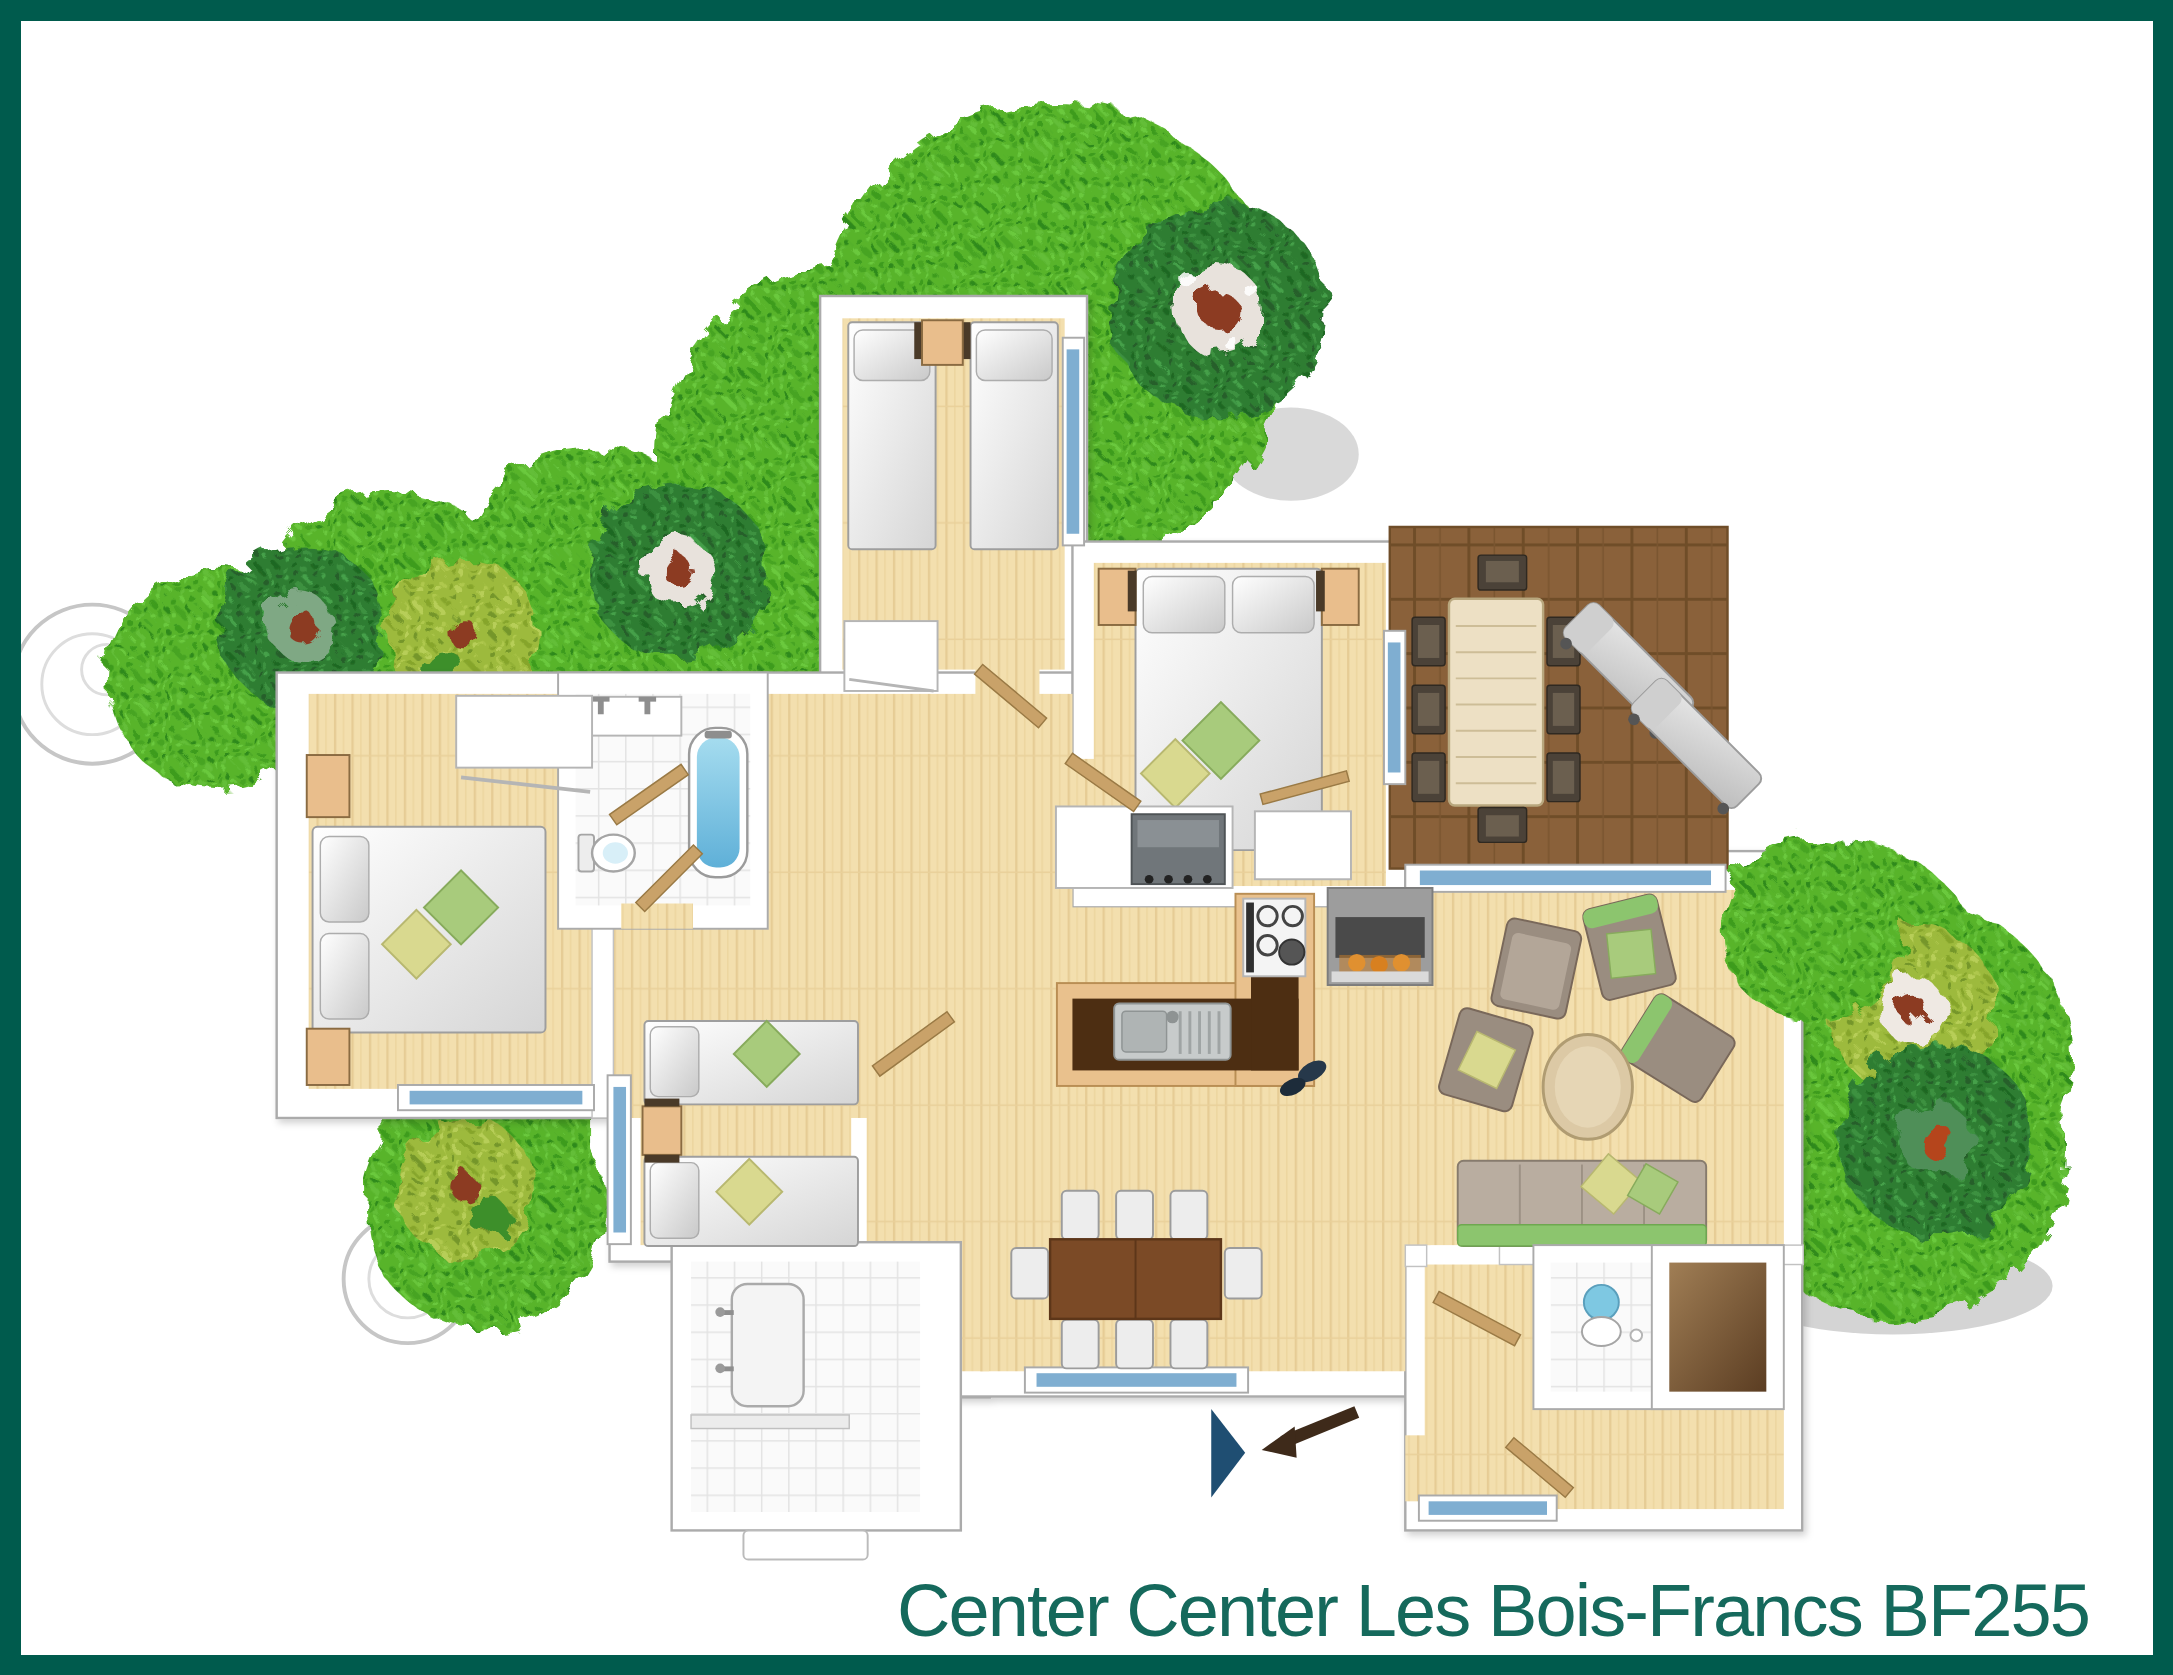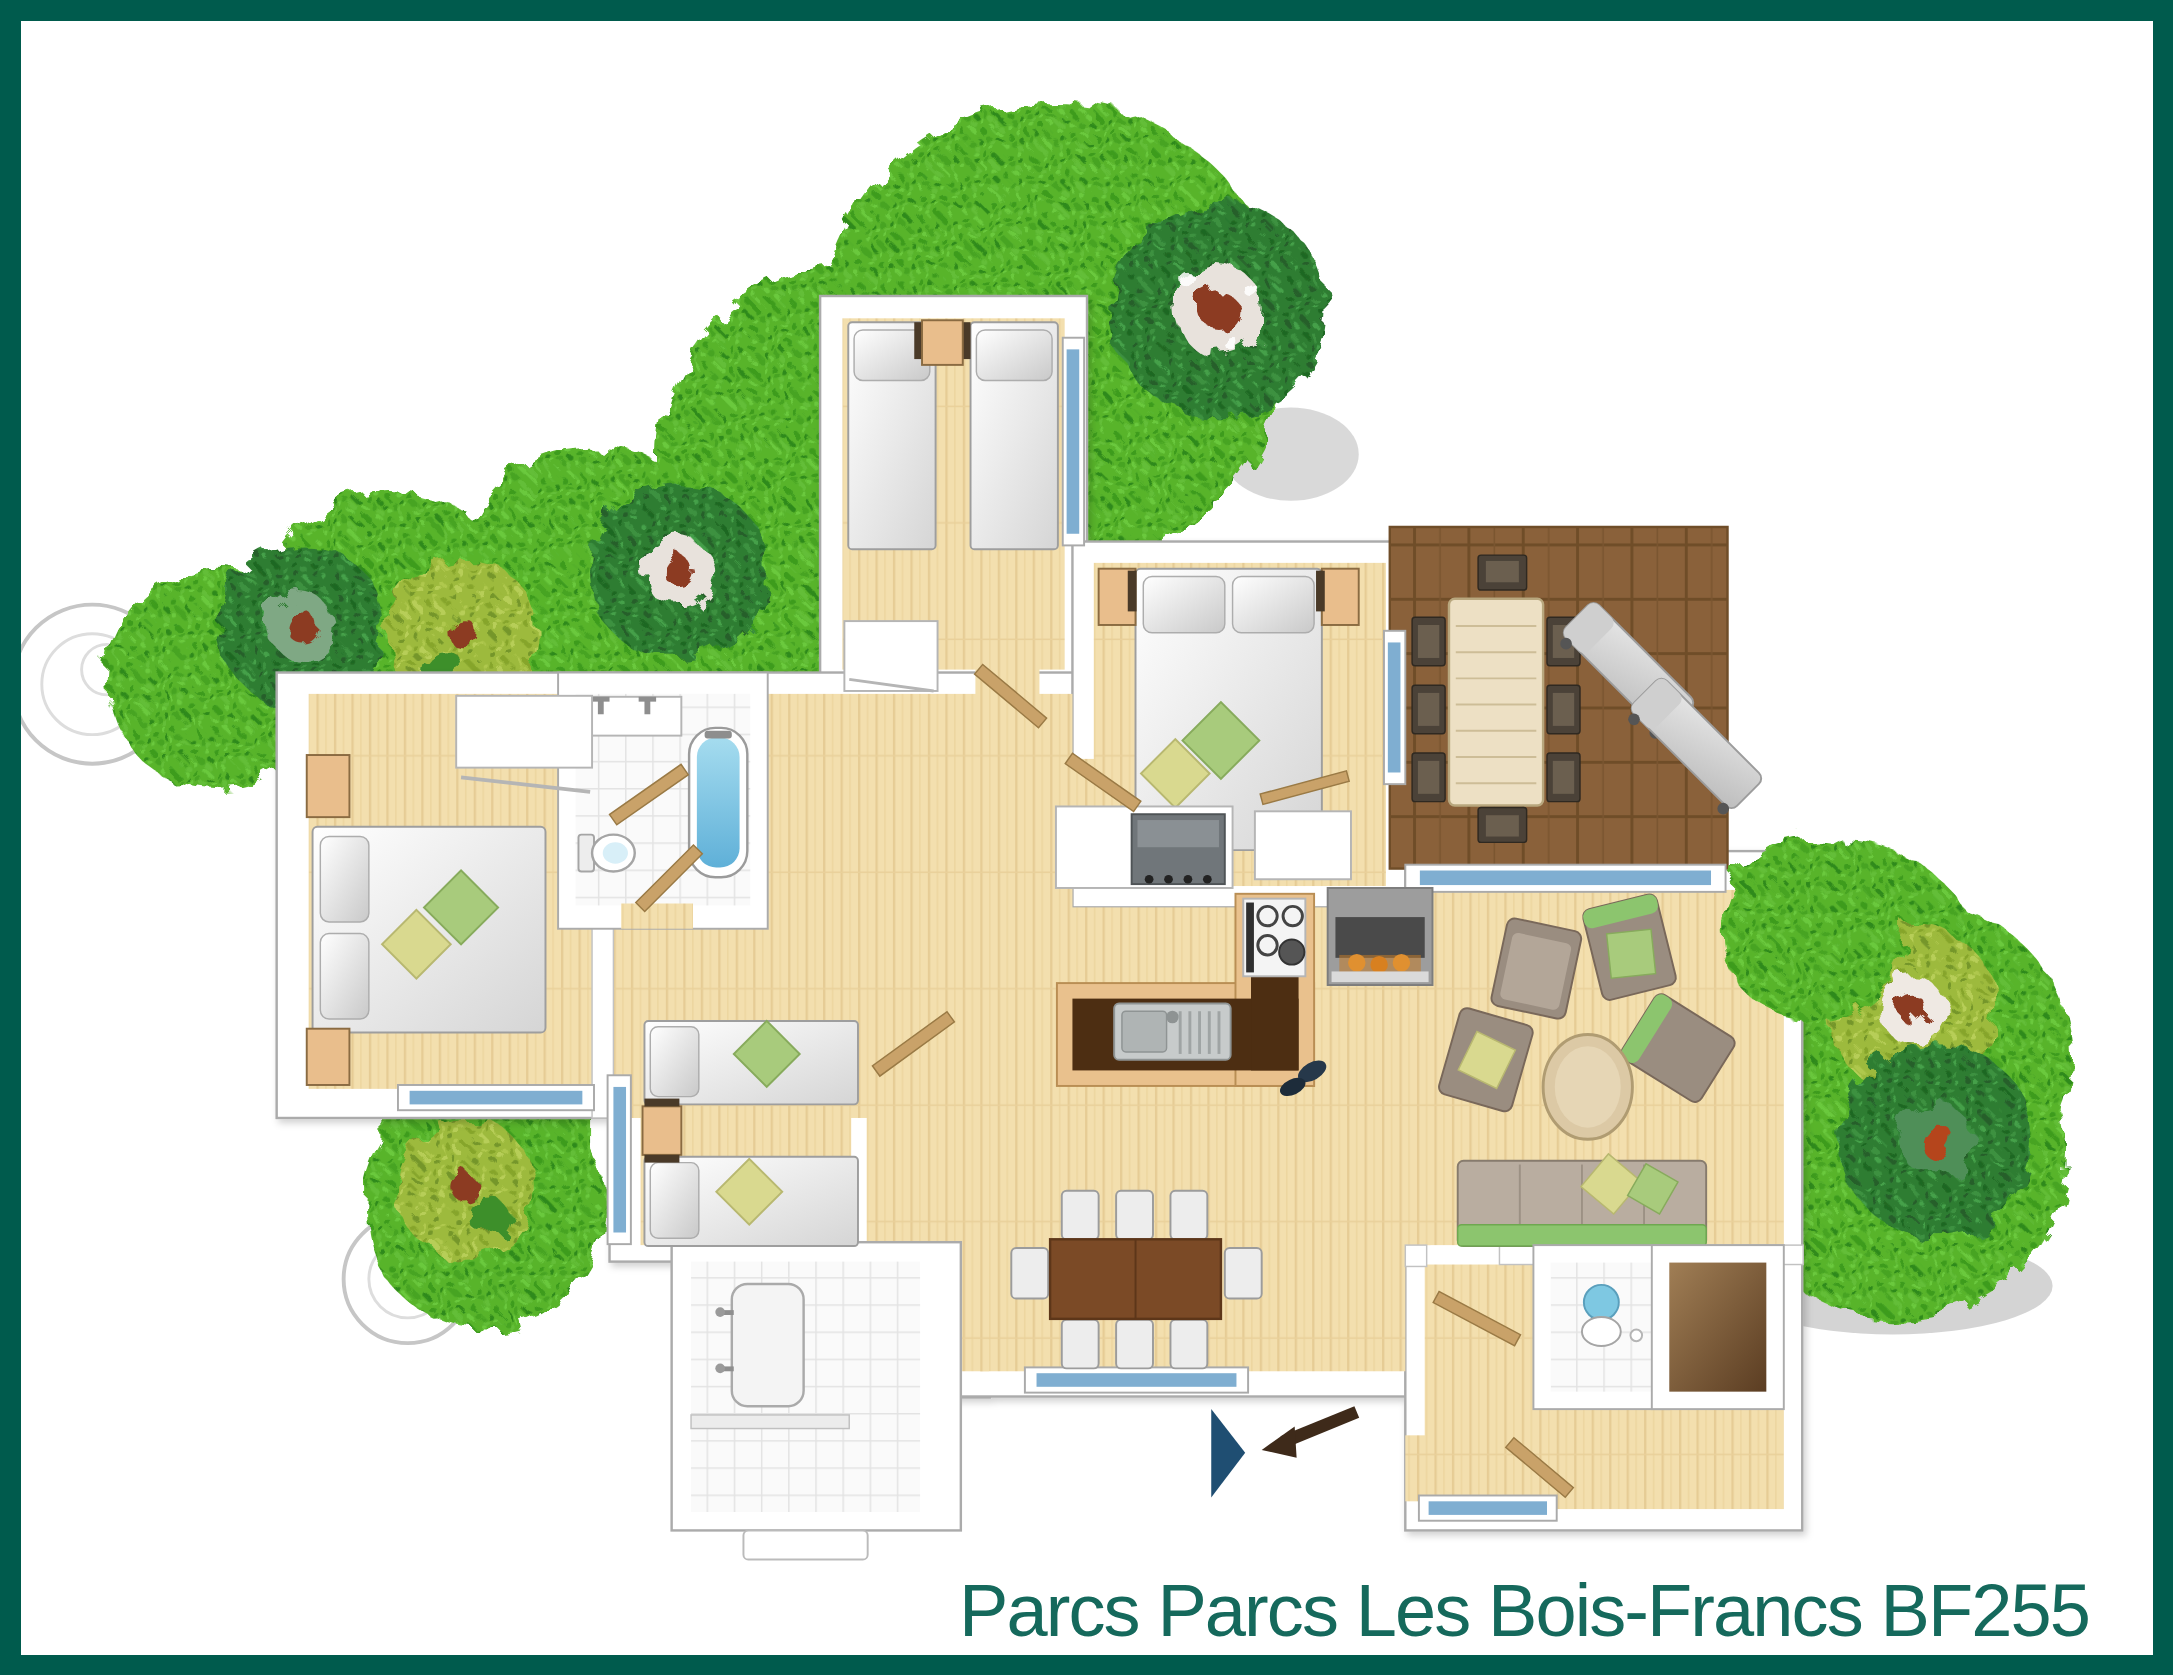--- a/index.html
+++ b/index.html
@@ -488,16 +488,16 @@
     <rect x="1556" y="1480" width="80" height="13" transform="rotate(40 1556 1486)"></rect>
   </g>
 
   <g>
     <polygon points="1248,1452 1248,1543 1283,1497" fill="var(--pal-entrance-navy,#1F4E72)"></polygon>
     <line x1="1398" y1="1455" x2="1322" y2="1486" stroke="var(--pal-arrow-brown,#3E2A1A)" stroke-width="13"></line>
     <polygon points="1300,1494 1334,1470 1336,1502" fill="var(--pal-arrow-brown,#3E2A1A)"></polygon>
   </g>
 </svg>
 
-<div class="caption">Parcs Parcs Les Bois-Francs BF255</div>
+<div class="caption">Center Center Les Bois-Francs BF255</div>
 <div class="frame"></div>
 </div>
 
 
 </body></html>

